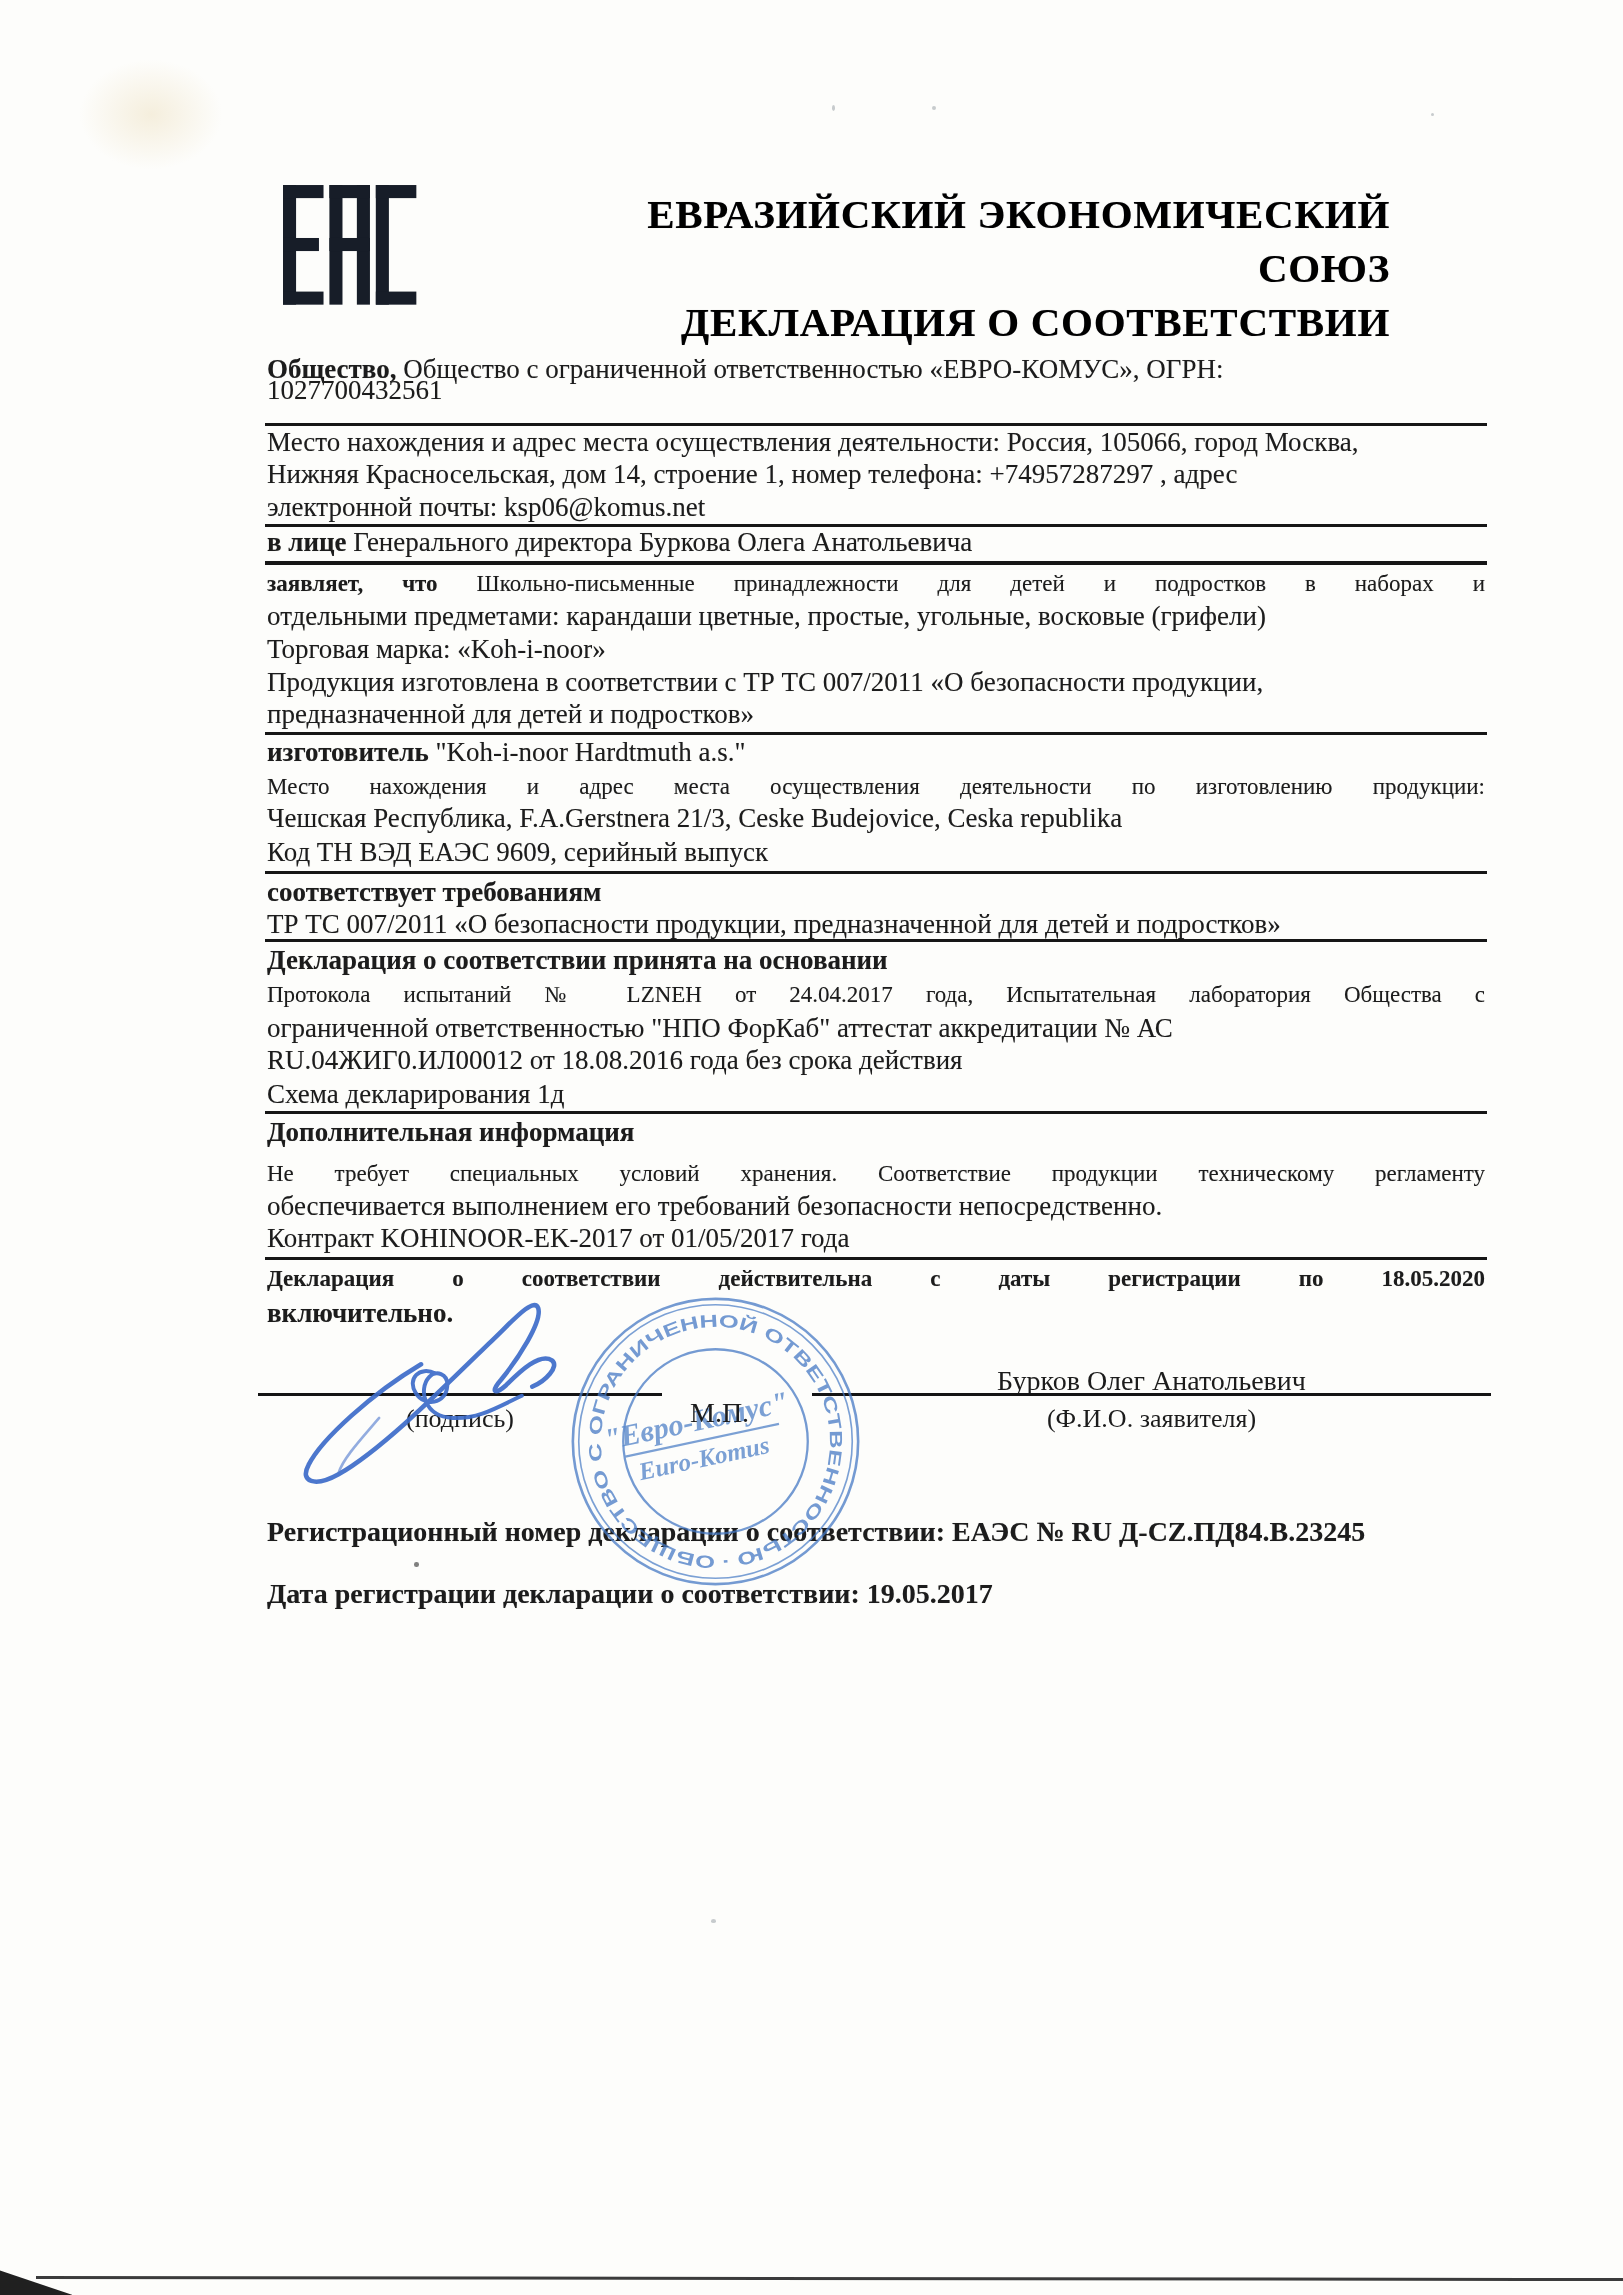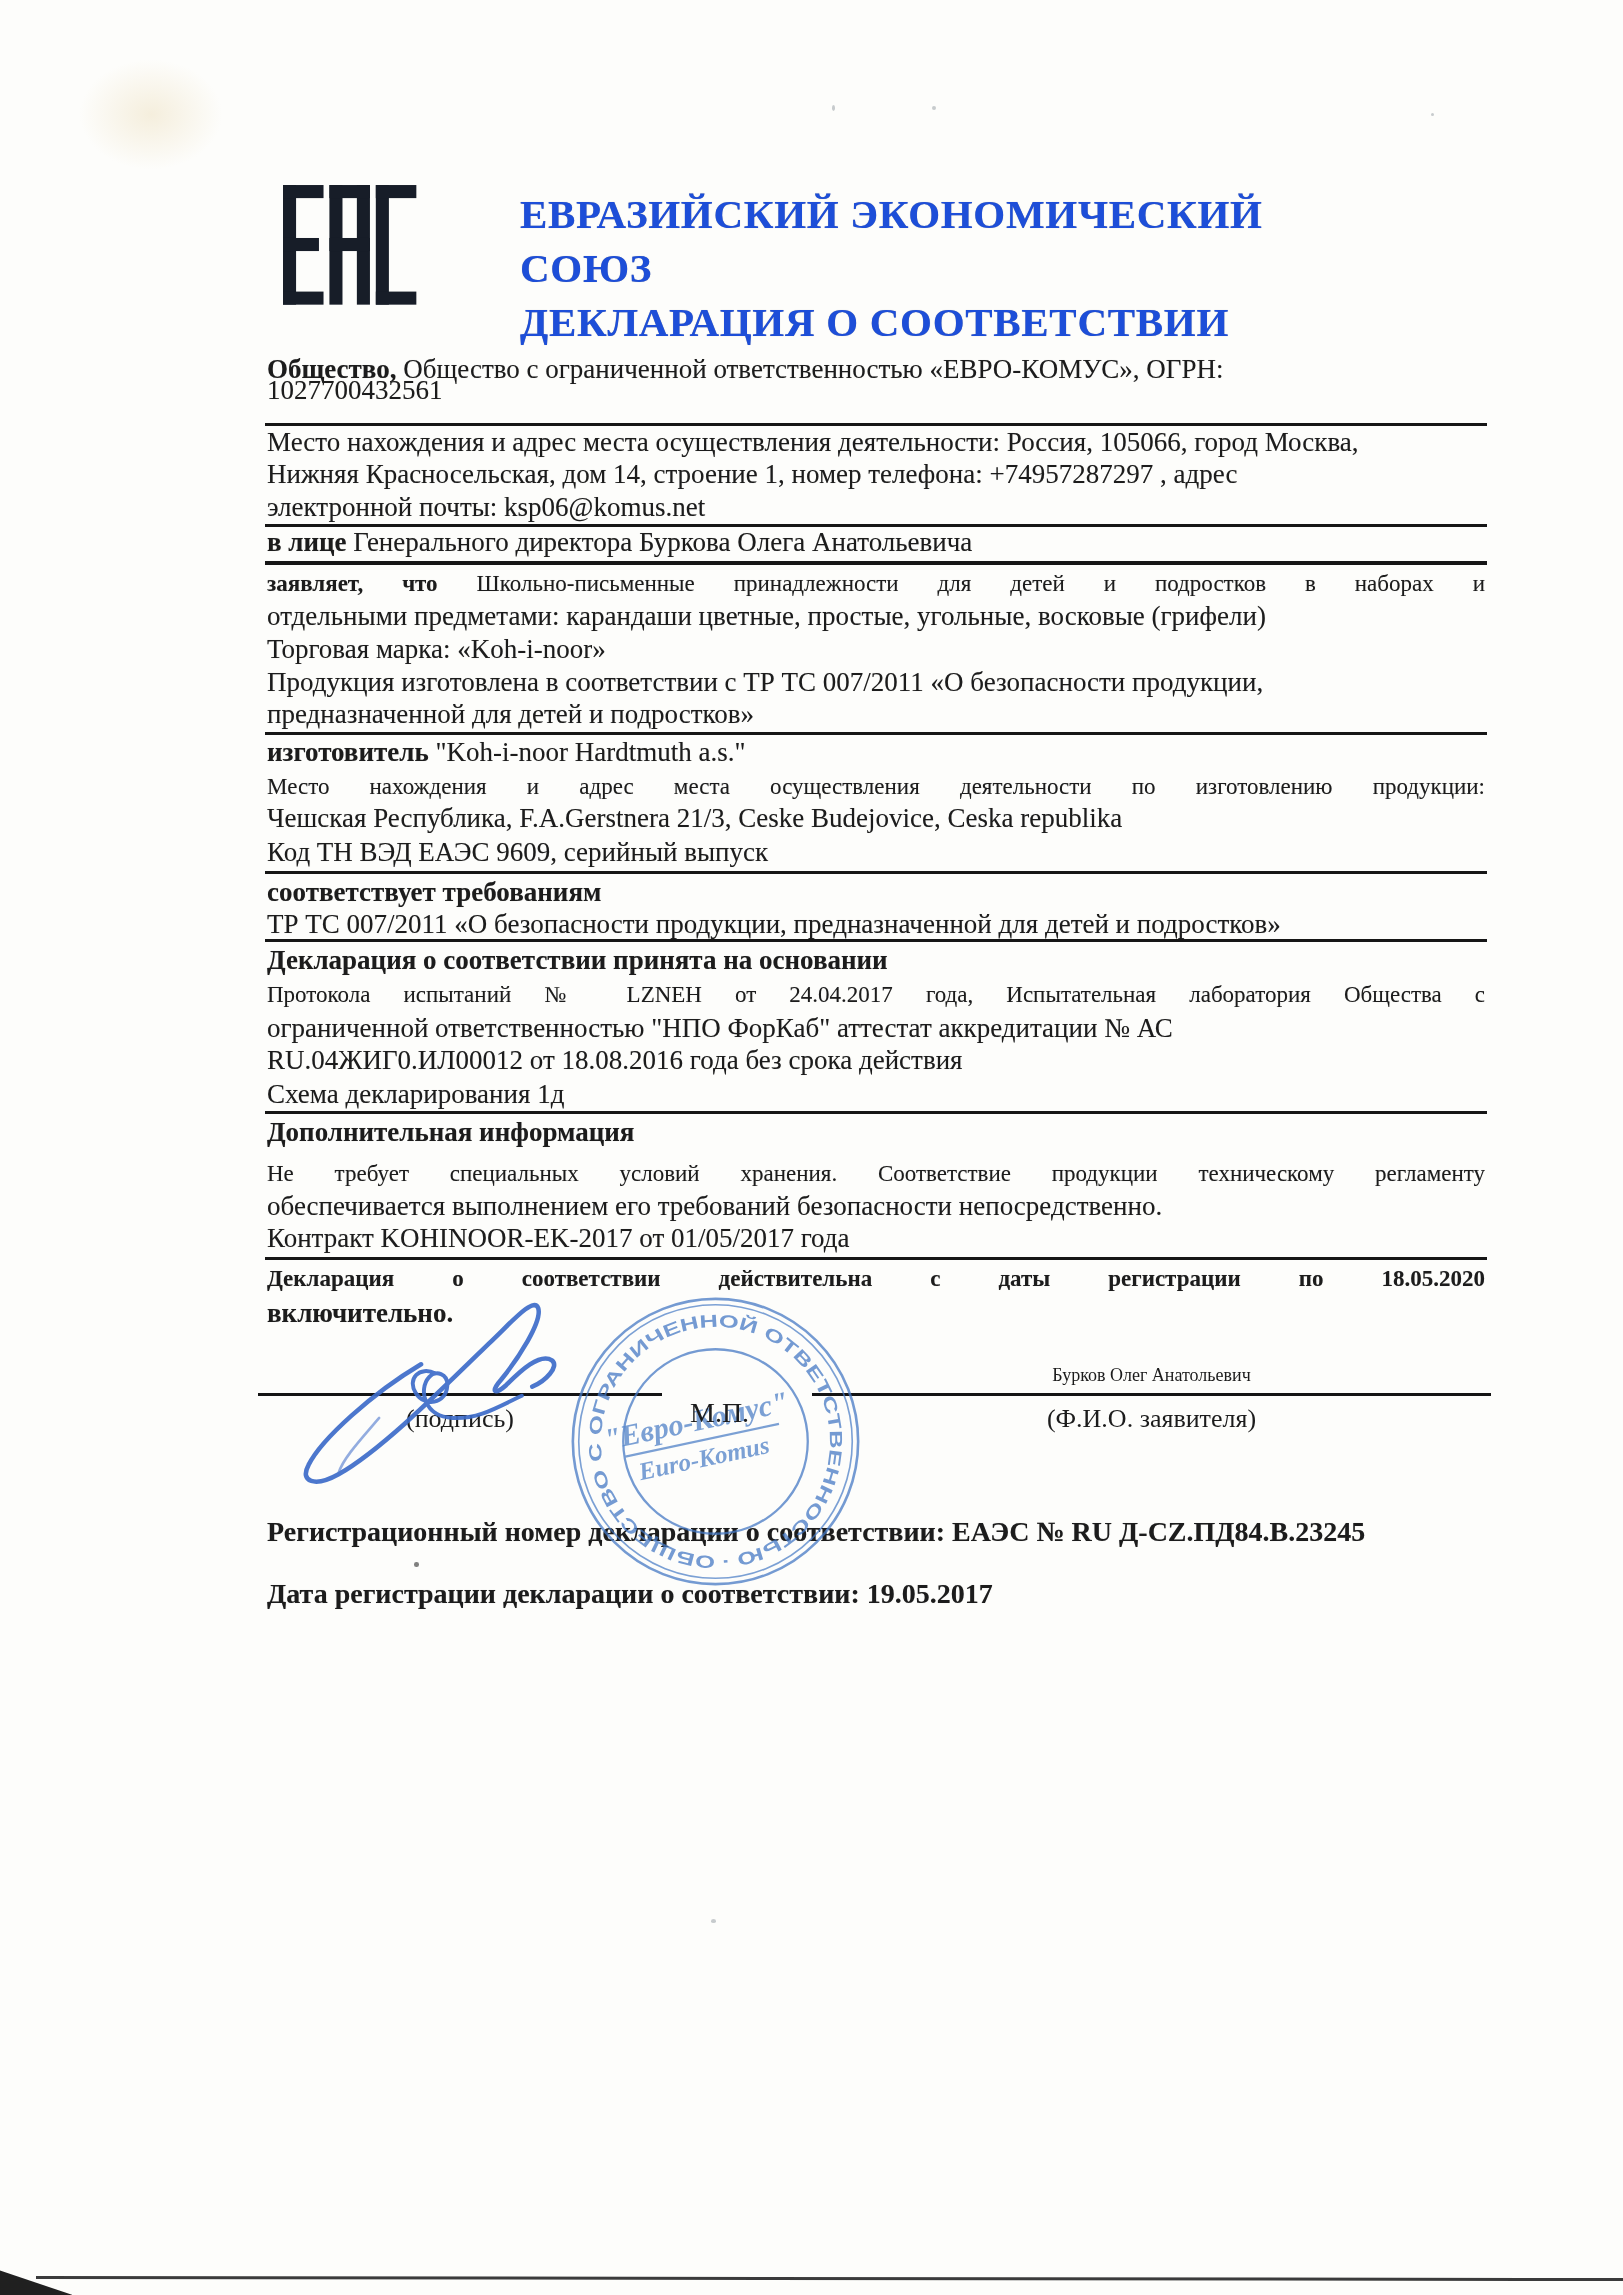--- a/index.html
+++ b/index.html
@@ -14,42 +14,42 @@
   
   .tint{position:absolute;pointer-events:none;}
   .speck{position:absolute;background:#9aa3a8;border-radius:50%;opacity:.55;}
   .scan-bottom-line{position:absolute;left:36px;top:2277px;width:1587px;height:3.3px;background:#3b3b3b;transform:rotate(.08deg);}
   .scan-corner{position:absolute;left:0;top:2265px;width:72px;height:31px;background:#202020;clip-path:polygon(0 18%,100% 96%,100% 100%,0 100%);}
 
   
   .eac-logo{position:absolute;left:283px;top:185px;}
   .title{
     position:absolute;left:520px;top:187px;width:870px;
-    text-align:left;font-weight:bold;font-size:41px;line-height:54px;
-    letter-spacing:0.7px;color:#1d4ed8;
+    text-align:right;font-weight:bold;font-size:41px;line-height:54px;
+    letter-spacing:0.7px;color:#000000;
     text-shadow:0 0 0.7px rgba(10,10,30,.4);
   }
 
   
   .ln{
     position:absolute;left:267px;width:1218px;
     font-size:27px;line-height:31px;white-space:nowrap;
     text-shadow:0 0 0.7px rgba(0,0,0,.28);
   }
   .ln .lead{font-weight:bold;}
   .ln.b{font-weight:bold;}
   .ln.spread{white-space:normal;font-size:23px;text-align:justify;text-align-last:justify;}
   .rule{position:absolute;left:265px;width:1222px;height:3.3px;background:#161616;}
   .rule.thin{height:2.6px;}
   .rule.thick{height:3.9px;}
 
   
   .sig-rule-left{position:absolute;left:258px;top:1393px;width:404px;height:3.3px;background:#141414;}
   .sig-rule-right{position:absolute;left:812px;top:1393px;width:679px;height:3.3px;background:#141414;}
-  .fio-name{position:absolute;left:812px;top:1365px;width:679px;text-align:center;font-size:18px;}
+  .fio-name{position:absolute;left:812px;top:1365px;width:679px;text-align:center;font-size:28px;}
   .fio-cap{position:absolute;left:812px;top:1404px;width:679px;text-align:center;font-size:26px;}
   .podpis-cap{position:absolute;left:258px;top:1404px;width:404px;text-align:center;font-size:26px;}
   .mp{position:absolute;left:690px;top:1397px;width:111px;text-align:left;font-size:28px;z-index:6;}
 
   .stamp{position:absolute;left:565px;top:1291px;z-index:4;opacity:.88;filter:blur(0.4px);}
   .signature{position:absolute;left:281px;top:1287px;z-index:5;filter:blur(0.3px);}
 
   
   .footer-line{position:absolute;left:267px;width:1276px;font-weight:bold;font-size:28px;white-space:nowrap;text-shadow:0 0 0.7px rgba(0,0,0,.3);}
 </style>

